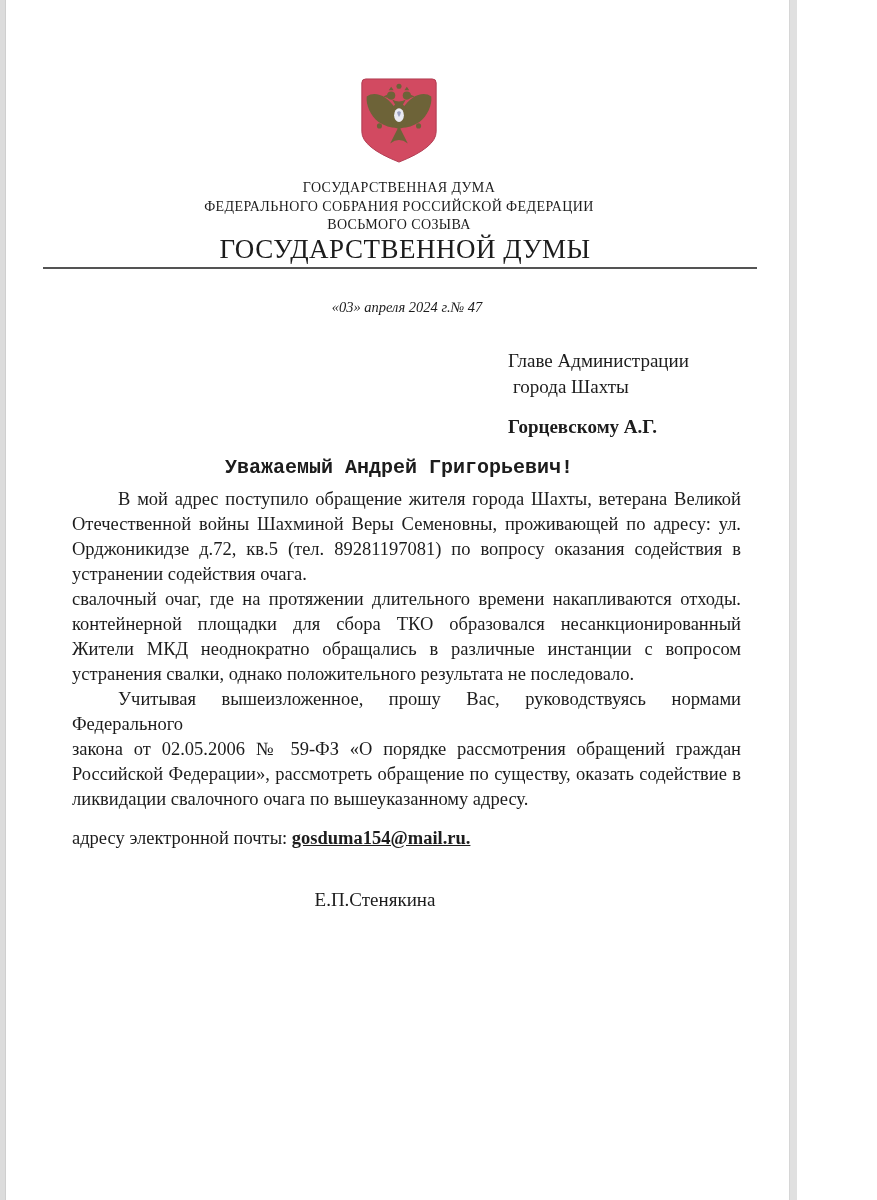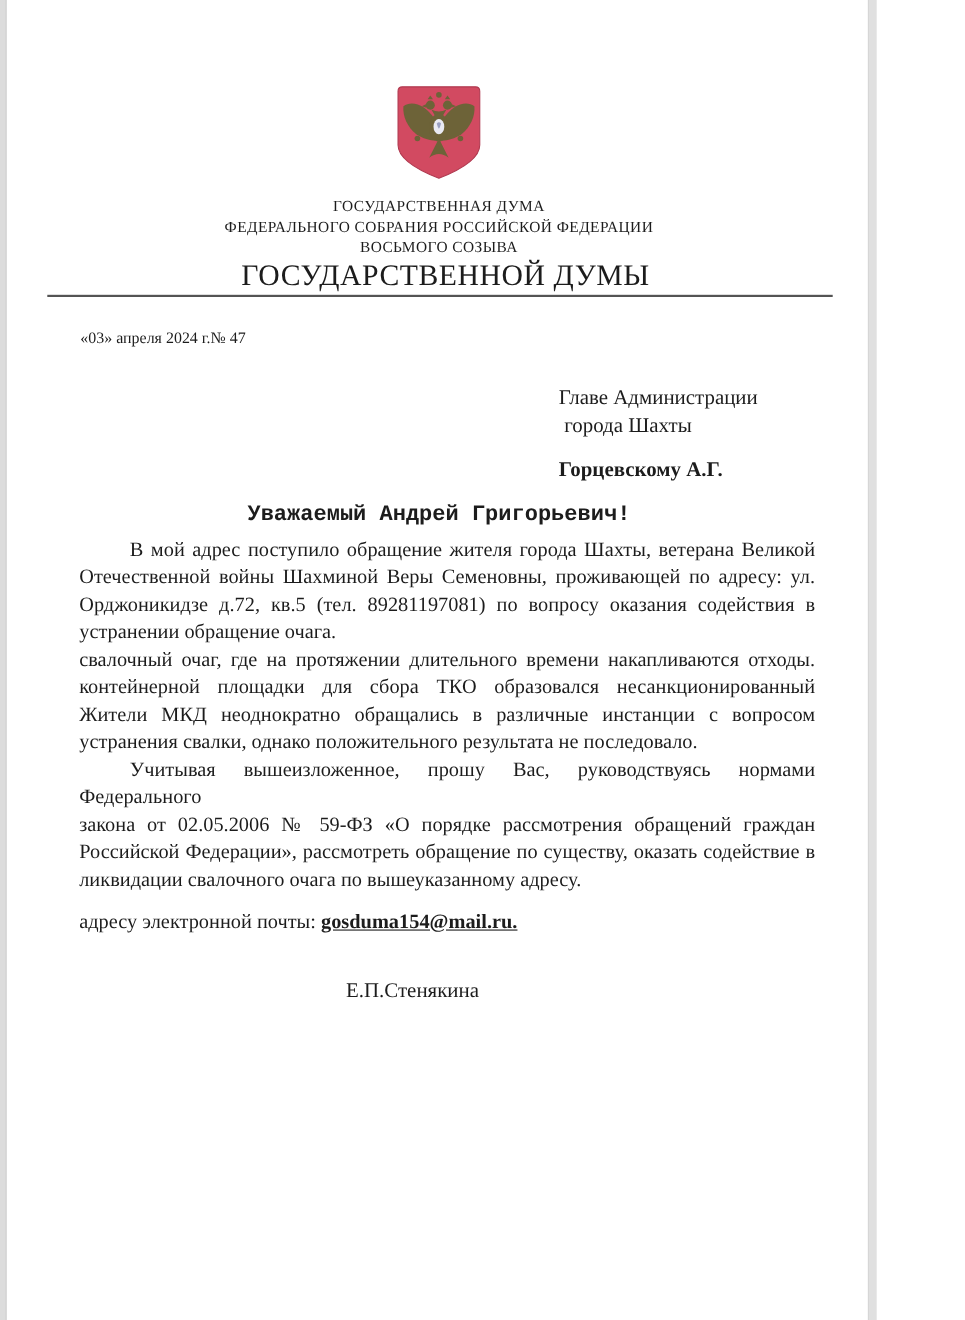--- a/index.html
+++ b/index.html
@@ -17,23 +17,24 @@
 
   .letterhead { text-align:center; padding-top:76px; }
   .emblem { display:inline-block; width:88px; height:90px; }
 
   .org-lines { margin-top:9px; font-size:14px; line-height:18.5px; letter-spacing:0.4px; }
   .title1 { margin-top:6px; font-size:30px; font-weight:bold; letter-spacing:3px; line-height:30px; }
   .title2 { font-size:27px; letter-spacing:0.5px; line-height:28px;padding-left:12px; }
   .rule { border:none; border-top:2px solid #545454; margin:4px 41px 0 43px; }
 
   .meta {
-    display:flex; justify-content:flex-start;
+    display:flex; justify-content:center;
     padding:0 57px 0 73px; margin-top:30px;
     font-size:14.5px;
+    font-style:italic;
   }
 
   .addressee { margin-top:32px; margin-left:508px; font-size:19px; line-height:26px; }
   .addressee .line2 { padding-left:5px; }
   .addressee .name { margin-top:14px; font-weight:bold; }
 
   .salutation { margin-top:14px; text-align:center; font-weight:bold; font-size:20px; line-height:27px;font-family:Liberation Mono, monospace; }
 
   .body-text { margin-top:6px; padding:0 57px 0 72px; font-size:18.5px; line-height:25px; }
   .tline { text-align:justify; text-align-last:justify; }
@@ -98,21 +99,21 @@
     <div class="name">Горцевскому А.Г.</div>
   </div>
 
   <div class="salutation">Уважаемый Андрей Григорьевич!</div>
 
   <div class="body-text">
     <div>
         <div class="tline first">В мой адрес поступило обращение жителя города Шахты, ветерана Великой</div>
         <div class="tline">Отечественной войны Шахминой Веры Семеновны, проживающей по адресу: ул.</div>
         <div class="tline">Орджоникидзе д.72, кв.5 (тел. 89281197081) по вопросу оказания содействия в</div>
-        <div class="tline last">устранении обращение очага.</div>
+        <div class="tline last">устранении содействия очага.</div>
       </div>
     <div>
         <div class="tline">свалочный очаг, где на протяжении длительного времени накапливаются отходы.</div>
         <div class="tline">контейнерной площадки для сбора ТКО образовался несанкционированный</div>
         <div class="tline">Жители МКД неоднократно обращались в различные инстанции с вопросом</div>
         <div class="tline last">устранения свалки, однако положительного результата не последовало.</div>
       </div>
     <div>
         <div class="tline first">Учитывая вышеизложенное, прошу Вас, руководствуясь нормами Федерального</div>
         <div class="tline">закона от 02.05.2006 № 59-ФЗ «О порядке рассмотрения обращений граждан</div>

